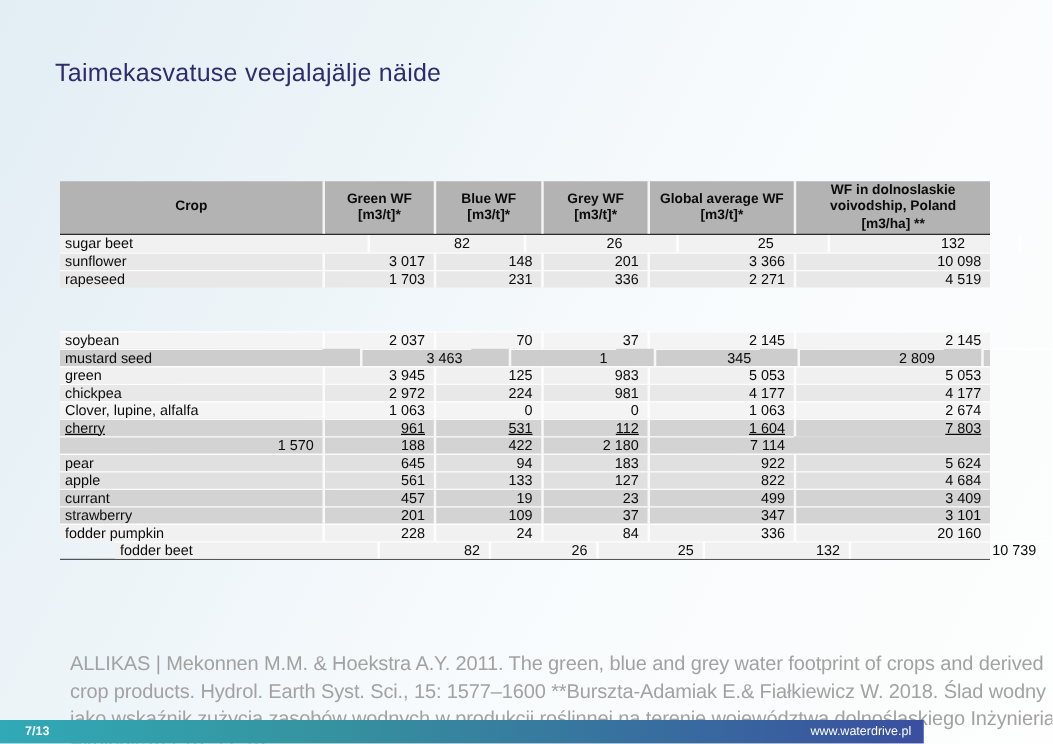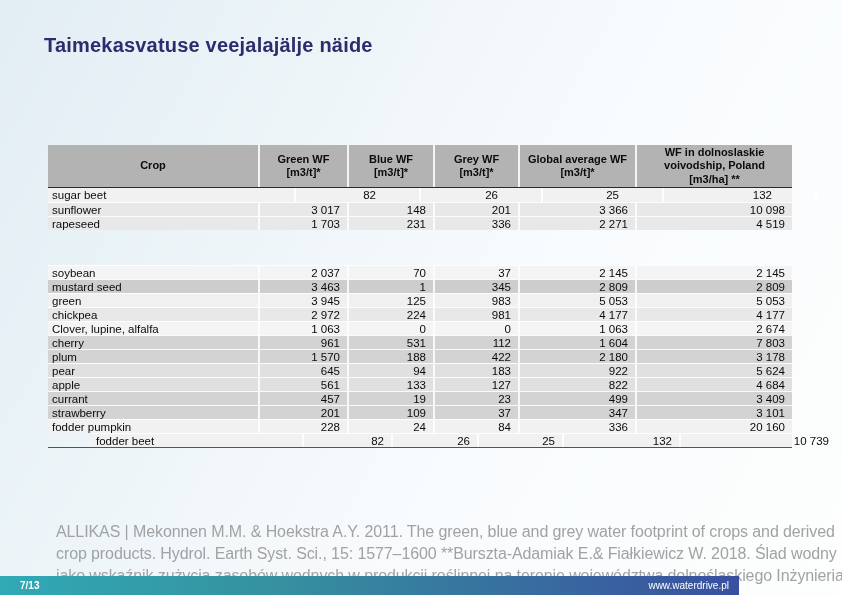--- a/index.html
+++ b/index.html
@@ -10,23 +10,23 @@
     position: relative;
     width: 842px;
     height: 595px;
     overflow: hidden;
     background: linear-gradient(118deg, #e2edf4 0%, #ecf4f8 28%, #f8fbfd 58%, #fdfefd 100%);
   }
 
   .slide-title {
     position: absolute;
     left: 44px;
-    top: 34px;
+    top: 48px;
     font-size: 20px;
-    font-weight: bold;
+    font-weight: normal;
     letter-spacing: 0.2px;
     color: #2e2c6d;
   }
 
   .wf-table {
     position: absolute;
     left: 48px;
     top: 145px;
     width: 744px;
     font-size: 11.5px;
@@ -151,21 +151,21 @@
           <div class="cell num-cell">4 519</div>
         </div>
         <div class="trow" style="background: rgb(244, 244, 244); margin-top: 35px;">
           <div class="cell crop-cell">soybean</div>
           <div class="cell num-cell">2 037</div>
           <div class="cell num-cell">70</div>
           <div class="cell num-cell">37</div>
           <div class="cell num-cell">2 145</div>
           <div class="cell num-cell">2 145</div>
         </div>
-        <div class="trow" style="background: rgb(205, 205, 205);">
+        <div class="trow" style="background: rgb(205, 205, 205); gap: 30px;">
           <div class="cell crop-cell">mustard seed</div>
           <div class="cell num-cell">3 463</div>
           <div class="cell num-cell">1</div>
           <div class="cell num-cell">345</div>
           <div class="cell num-cell">2 809</div>
           <div class="cell num-cell">2 809</div>
         </div>
         <div class="trow" style="background: rgb(240, 240, 240);">
           <div class="cell crop-cell">green</div>
           <div class="cell num-cell">3 945</div>
@@ -183,35 +183,34 @@
           <div class="cell num-cell">4 177</div>
         </div>
         <div class="trow" style="background: rgb(244, 244, 244);">
           <div class="cell crop-cell">Clover, lupine, alfalfa</div>
           <div class="cell num-cell">1 063</div>
           <div class="cell num-cell">0</div>
           <div class="cell num-cell">0</div>
           <div class="cell num-cell">1 063</div>
           <div class="cell num-cell">2 674</div>
         </div>
-        <div class="trow" style="background: rgb(211, 211, 211);">
+        <div class="trow" style="background: rgb(211, 211, 211); text-decoration: underline;">
           <div class="cell crop-cell">cherry</div>
           <div class="cell num-cell">961</div>
           <div class="cell num-cell">531</div>
           <div class="cell num-cell">112</div>
           <div class="cell num-cell">1 604</div>
           <div class="cell num-cell">7 803</div>
         </div>
         <div class="trow" style="background: rgb(211, 211, 211);">
-          <div class="cell crop-cell">plum</div>
           <div class="cell num-cell">1 570</div>
           <div class="cell num-cell">188</div>
           <div class="cell num-cell">422</div>
           <div class="cell num-cell">2 180</div>
-          <div class="cell num-cell">3 178</div>
+          <div class="cell num-cell">7 114</div>
         </div>
         <div class="trow" style="background: rgb(224, 224, 224);">
           <div class="cell crop-cell">pear</div>
           <div class="cell num-cell">645</div>
           <div class="cell num-cell">94</div>
           <div class="cell num-cell">183</div>
           <div class="cell num-cell">922</div>
           <div class="cell num-cell">5 624</div>
         </div>
         <div class="trow" style="background: rgb(224, 224, 224);">

